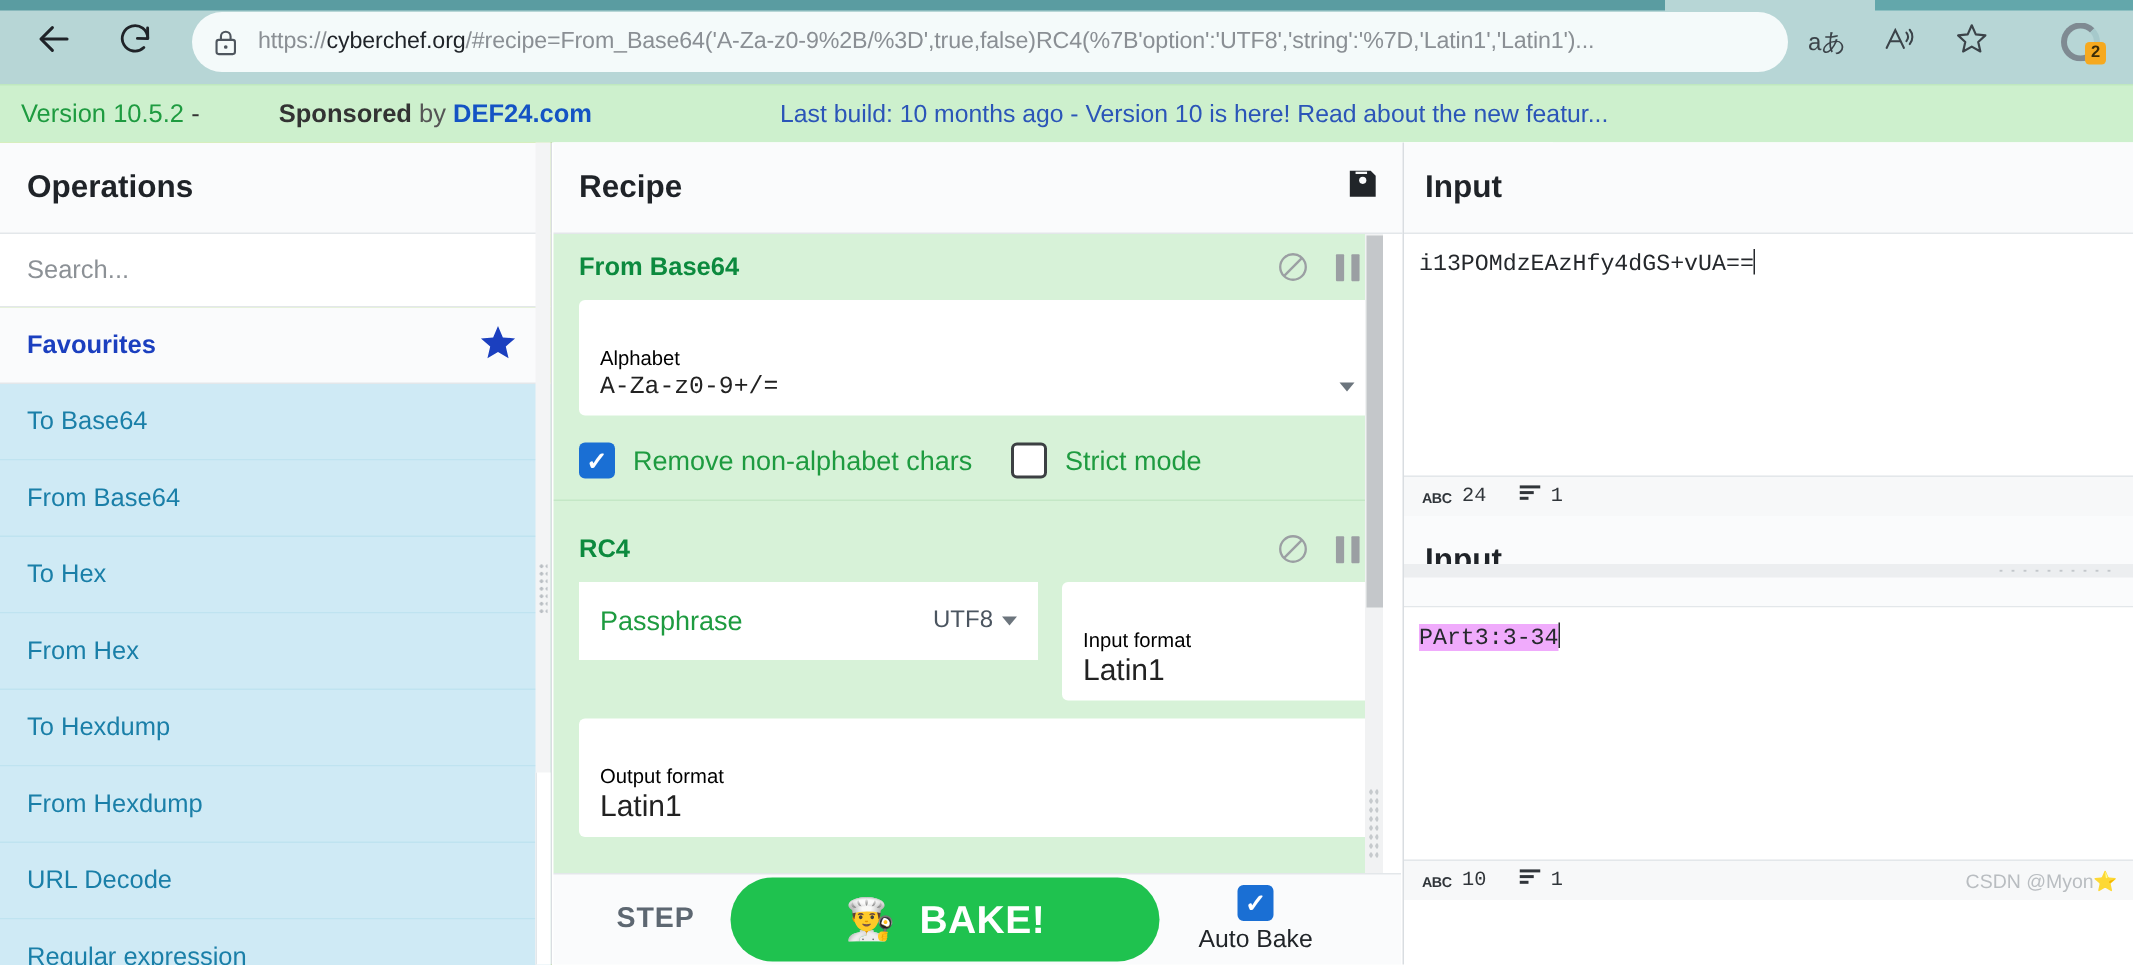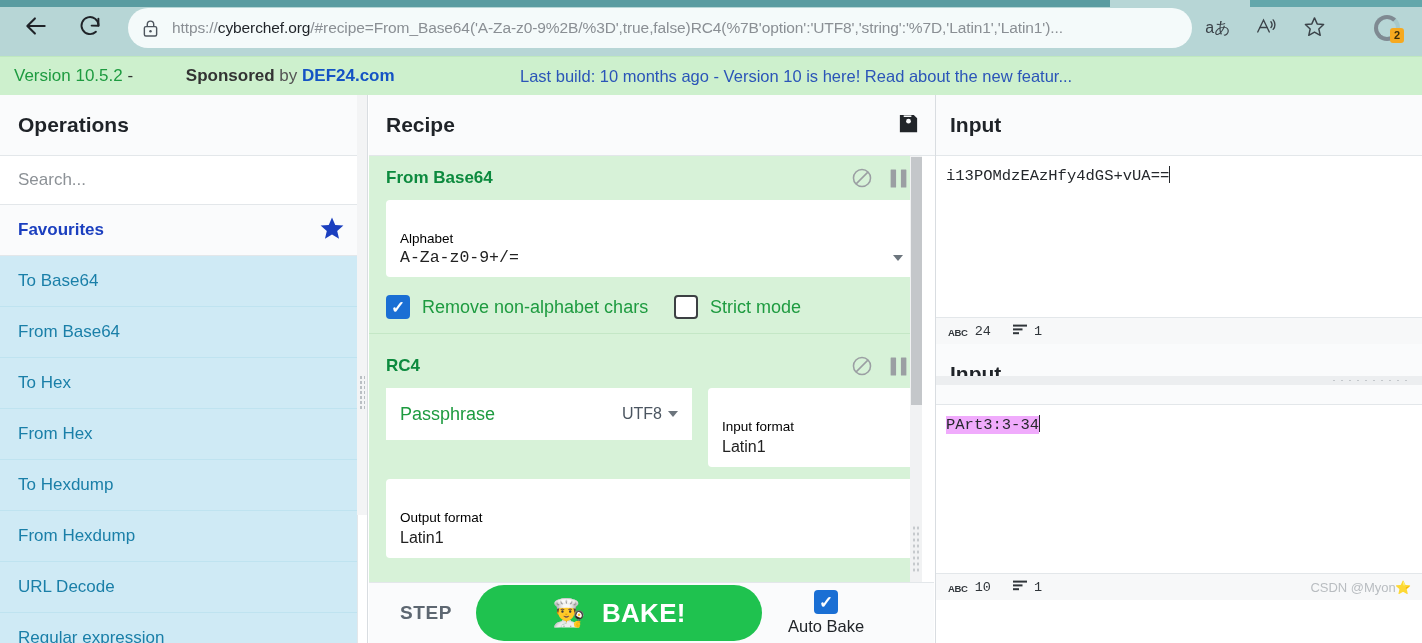--- a/index.html
+++ b/index.html
@@ -178,21 +178,21 @@
     background: #fff; border-radius: 4px;
     min-height: 50px; padding: 6px 12px 8px 14px;
   }
   .arg-label { font-size: 13.5px; color: #000000; line-height: 17px; margin-top: 24px; }
   .arg-value {
     font-family: "Liberation Mono", monospace;
     font-size: 16.5px; color: #222; line-height: 22px;
   }
   .arg-value-sans {
     font-family: "Liberation Sans", sans-serif;
-    font-size: 16px; color: #222; line-height: 24px;
+    font-size: 20px; color: #222; line-height: 24px;
   }
   .arg-caret {
     position: absolute; right: 14px; bottom: 16px;
     width: 0; height: 0;
     border-left: 5px solid transparent; border-right: 5px solid transparent;
     border-top: 6px solid #6c757d;
   }
   .checkbox-row {
     display: flex; align-items: center; padding: 6px 17px 14px 17px; gap: 0;
   }
@@ -237,21 +237,21 @@
     background-size: 4px 6px;
   }
   #recipe-right-edge {
     position: absolute; left: 553px; top: 61px; width: 12px; height: 426px;
     background: #ffffff;
   }
 
   #controls-bar {
     position: absolute; left: 0; top: 487px; width: 565px; height: 61px;
     background: #fafbfc; border-top: 1px solid #e3e7ea;
-    display: flex; align-items: center;
+    display: flex; align-items: center; padding-left: 11px;
   }
   #step-btn {
     margin-left: 31px; font-size: 19px; font-weight: bold;
     color: #5d6771; letter-spacing: 0.6px; cursor: pointer;
   }
   #bake-btn {
     margin-left: 24px; width: 286px; height: 56px;
     background: #1fc24f; border-radius: 28px; border: 0;
     display: flex; align-items: center; justify-content: center; gap: 16px;
     cursor: pointer;

